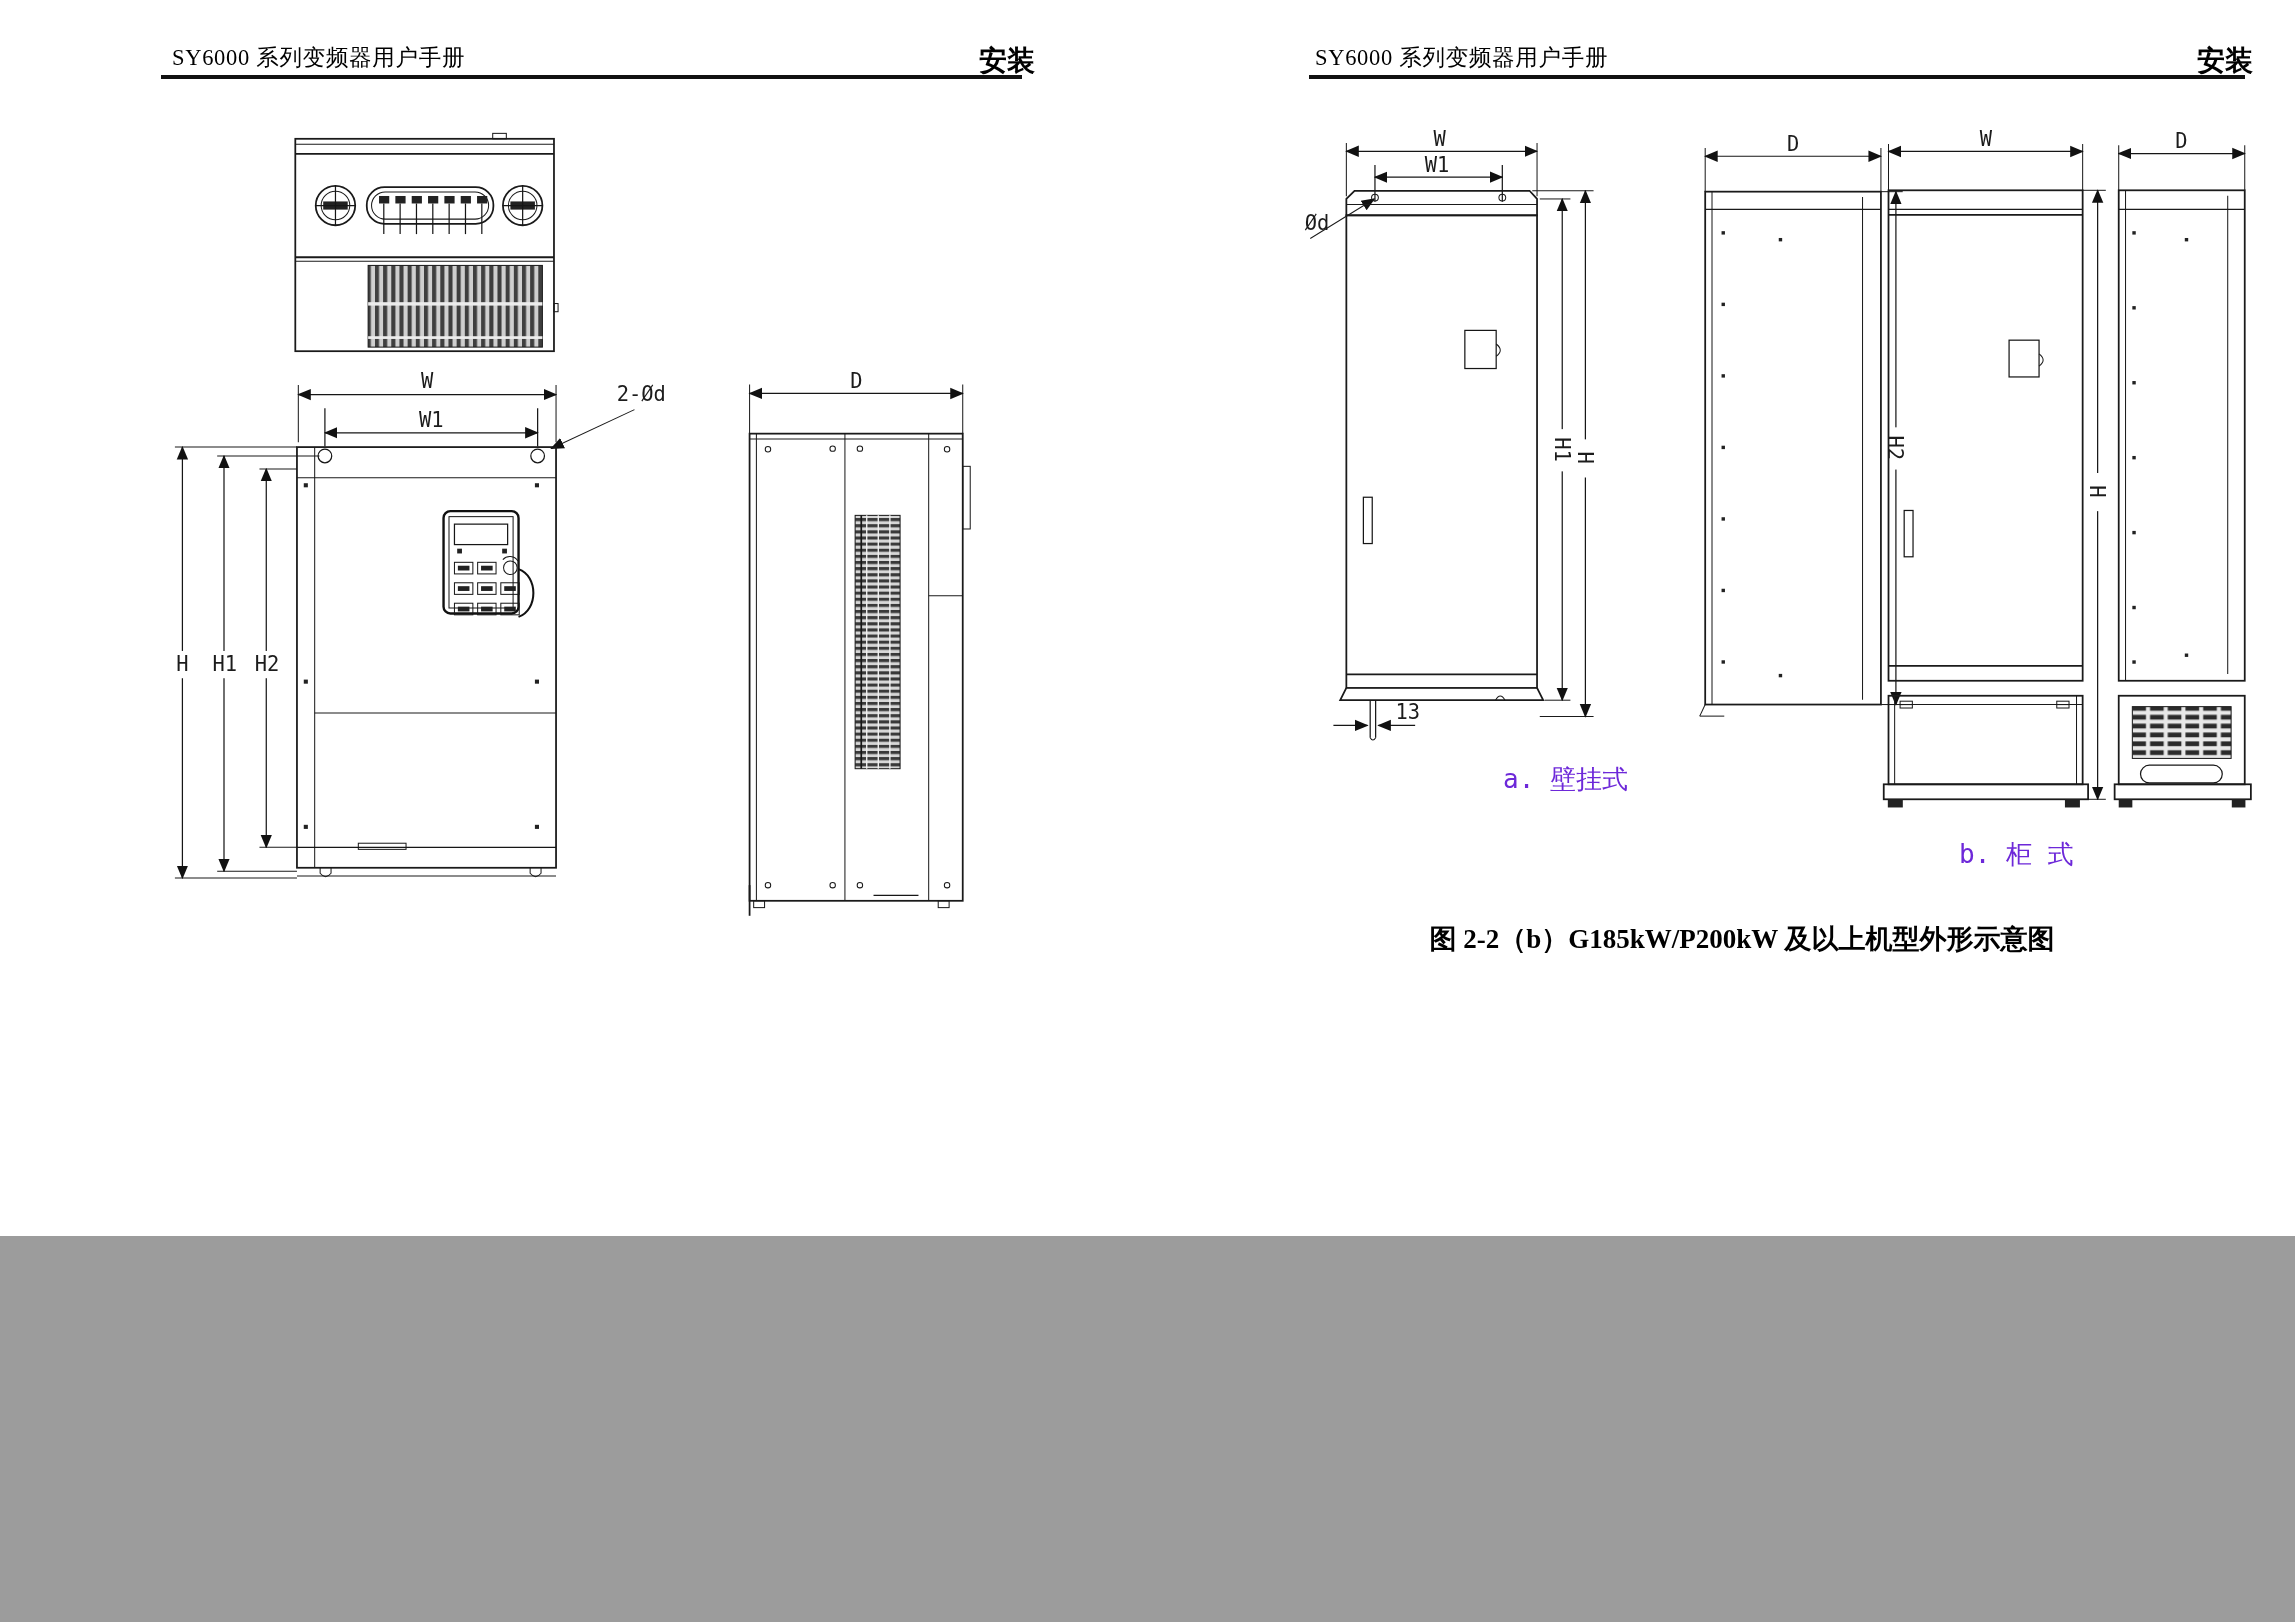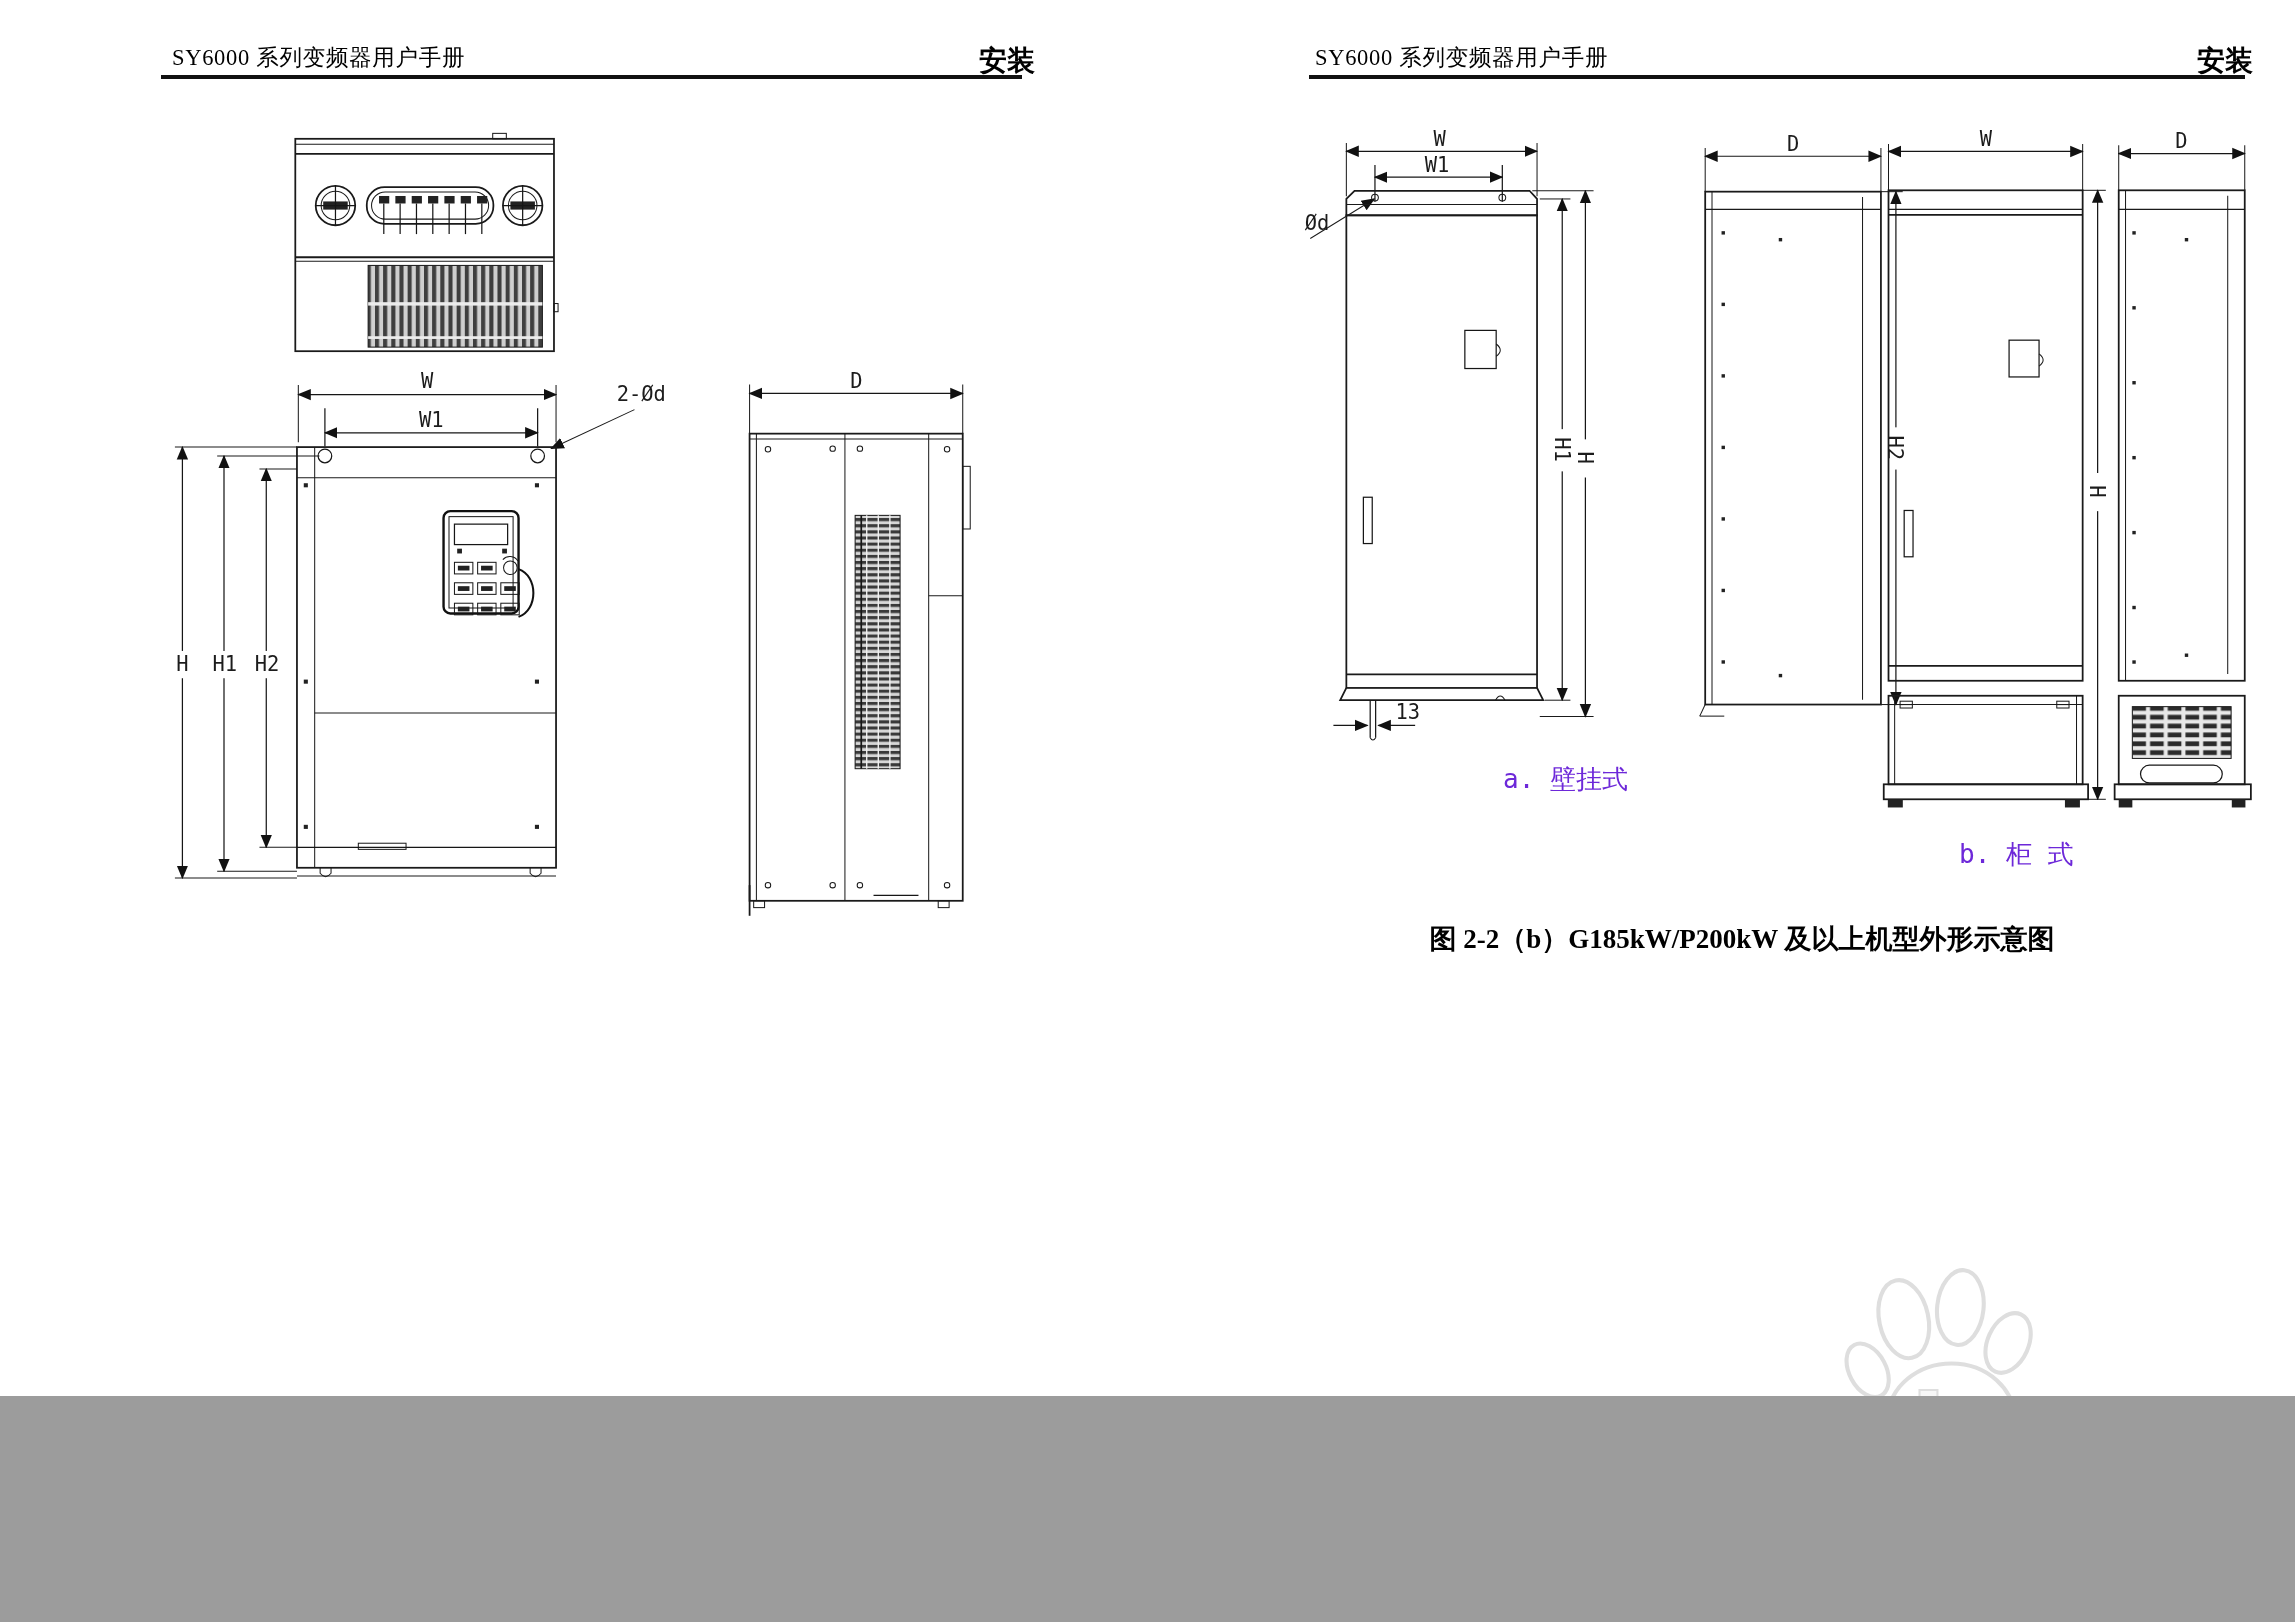--- a/index.html
+++ b/index.html
@@ -1,17 +1,17 @@
 <!DOCTYPE html>
 <html style="font-size:11px"><head>
 <meta charset="utf-8">
 <style>
   html,body{margin:0;padding:0;background:#9c9c9c;}
   .sheet{
-    position:relative;width:2295px;height:1396px;background:#ffffff;
+    position:relative;width:2295px;height:1236px;background:#ffffff;
     font-family:"Liberation Serif","DejaVu Serif",serif;color:#000;overflow:hidden;
   }
   
   .hdr-title{position:absolute;font-size:22.5px;letter-spacing:0.7px;white-space:nowrap;}
   .hdr-sec{position:absolute;font-size:28px;white-space:nowrap;font-weight:bold;}
   .rule{position:absolute;height:4.1px;background:#111;}
   
   .caption{position:absolute;font-size:27px;font-weight:600;white-space:nowrap;transform:translateX(-50%);}
   .sublabel{position:absolute;font-size:26px;font-family:"DejaVu Sans Mono","Liberation Serif",monospace;color:#6d28d9;white-space:nowrap;}
   .pagenum{position:absolute;font-size:22.5px;}

